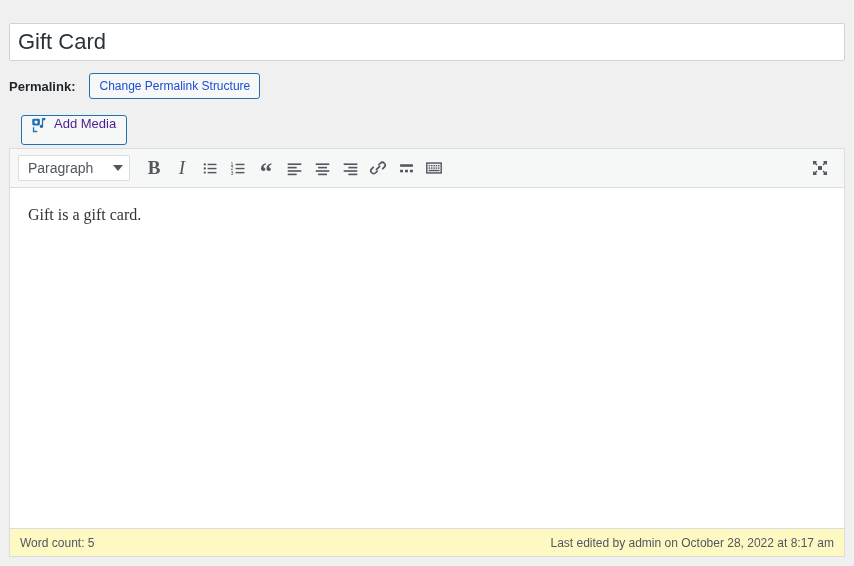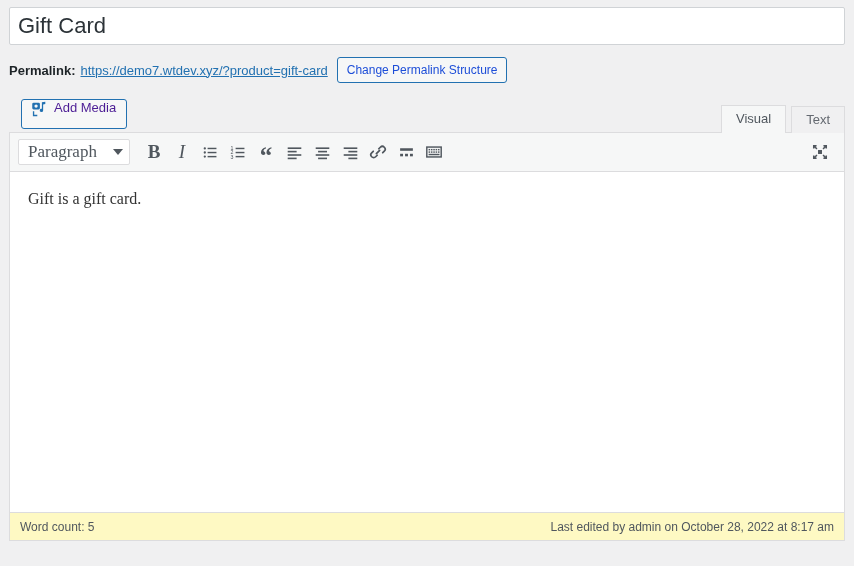--- a/index.html
+++ b/index.html
@@ -13,21 +13,21 @@
     font-family: "Liberation Sans", sans-serif;
     -webkit-font-smoothing: antialiased;
     overflow: hidden;
   }
 
   .wrap {
     position: relative;
     width: 854px;
     height: 566px;
     box-sizing: border-box;
-    padding: 0 9px;
+    padding: 16px 9px;
   }
 
   
   .title-row {
     padding-top: 7px;
   }
   .title-input {
     display: block;
     box-sizing: border-box;
     width: 836px;
@@ -169,24 +169,23 @@
     background: #ffffff;
     border-radius: 2px;
     display: flex;
     align-items: center;
     padding: 0 6px 0 9px;
     margin-right: 10px;
     cursor: pointer;
   }
   .fmt-select .fmt-label {
     flex: 1;
-    font-size: 17px;
+    font-size: 14px;
     color: #50575e;
     line-height: 24px;
-    font-family: Liberation Serif, serif;
   }
   .caret {
     width: 0; height: 0;
     border-left: 5px solid transparent;
     border-right: 5px solid transparent;
     border-top: 6px solid #50575e;
   }
   .tb-btn {
     width: 28px;
     height: 28px;
@@ -239,40 +238,35 @@
 <body>
 
 <div class="wrap">
 
   <div class="title-row">
     <input class="title-input" type="text" value="Gift Card" placeholder="Add title" style="">
   </div>
 
   <div class="permalink-row">
     <span class="permalink-label">Permalink:</span>
-    <a class="permalink-link" href="#">https://demo7.wtdev.xyz/?product=gift-card</a>
     <span class="btn-small">Change Permalink Structure</span>
   </div>
 
   <div class="editor-top">
     <span class="btn-media">
       <span class="media-icon">
         <svg viewBox="0 0 20 20" width="18" height="18" fill="#2271b1">
           <path d="M4 3h5.5a1.5 1.5 0 0 1 1.5 1.5V9a1.5 1.5 0 0 1-1.5 1.5H4A1.5 1.5 0 0 1 2.5 9V4.5A1.5 1.5 0 0 1 4 3zm2.75 1.9a1.85 1.85 0 1 0 0 3.7 1.85 1.85 0 0 0 0-3.7z"></path>
           <path d="M13.2 2.6v7.1a1.9 1.9 0 1 0 1.4 1.83V5.1l2.4-.75V2.0l-3.8 .6z"></path>
           <path d="M3.2 12.4h1.5v4.1h3.4v1.5H3.2z"></path>
         </svg>
       </span>
       <span>Add Media</span>
     </span>
 
-    <div class="editor-tabs">
-      <span class="ed-tab active">Visual</span>
-      <span class="ed-tab">Text</span>
-    </div>
   </div>
 
   <div class="editor-panel">
 
     <div class="mce-toolbar">
 
       <div class="fmt-select">
         <span class="fmt-label">Paragraph</span>
         <span class="caret"></span>
       </div>

